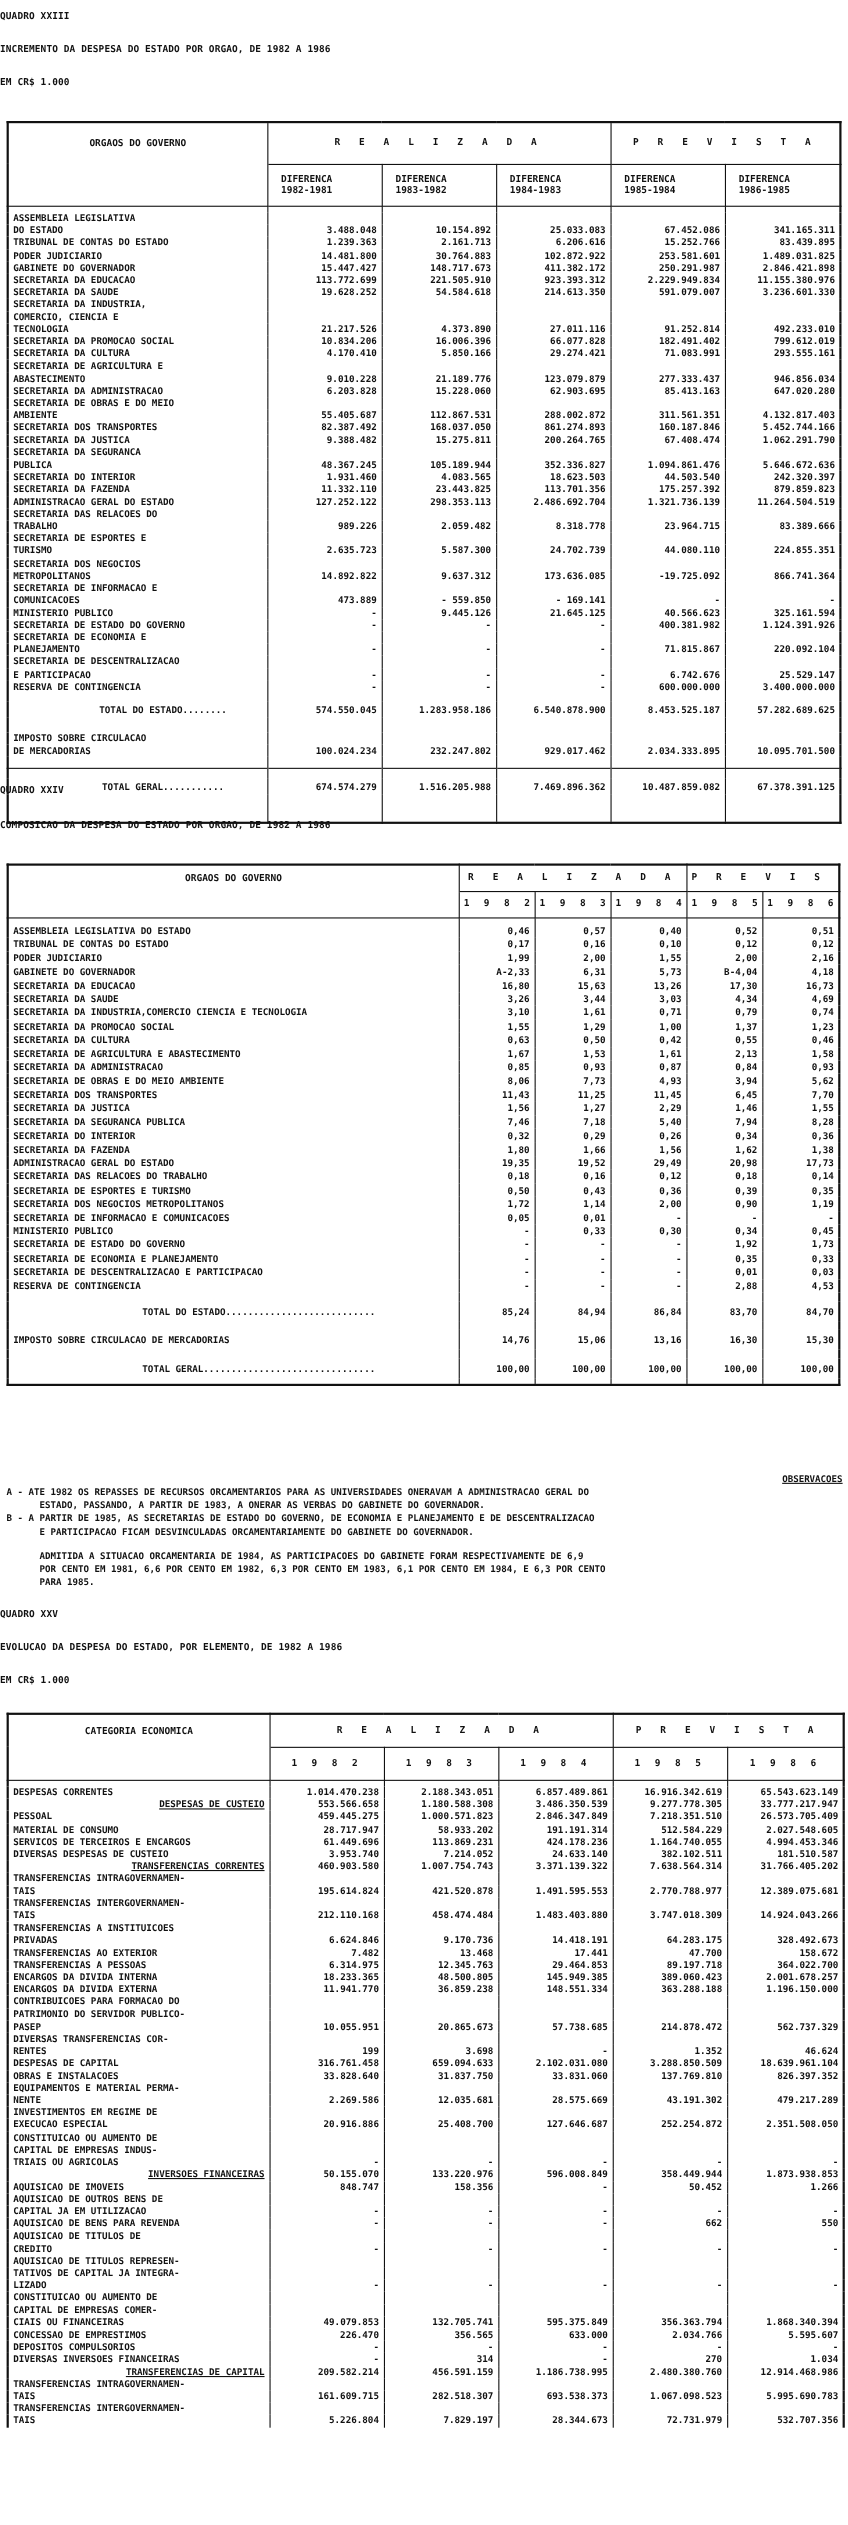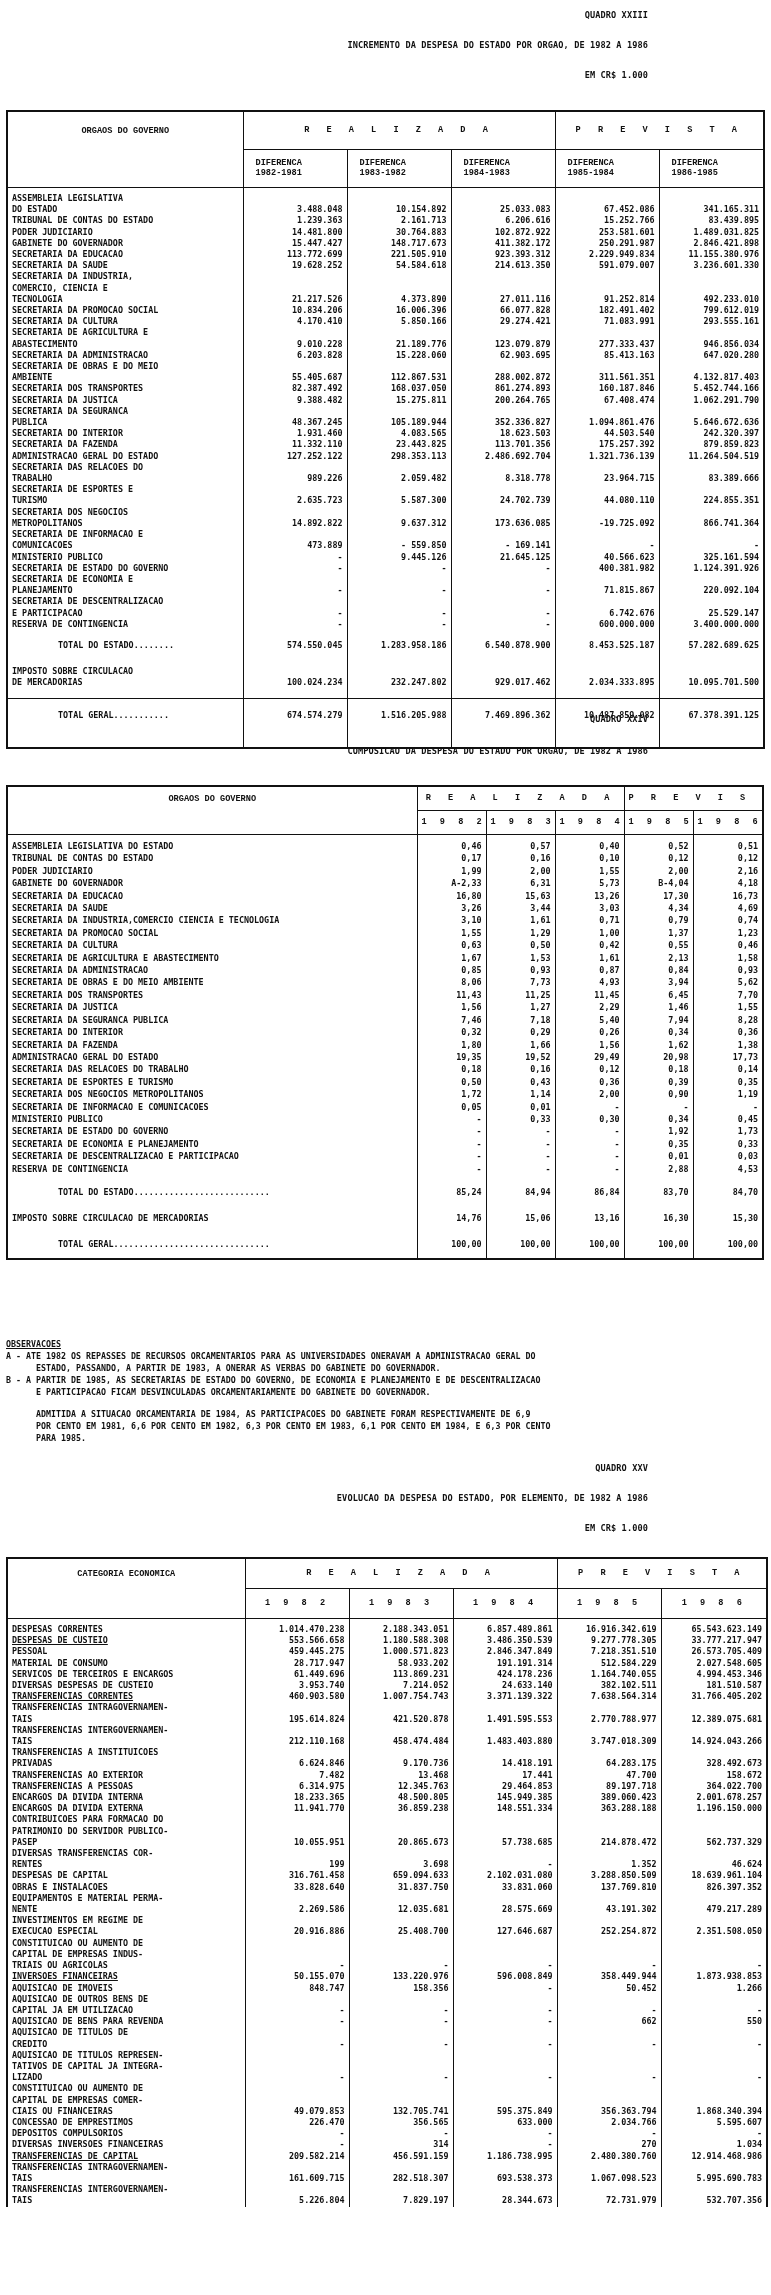--- a/index.html
+++ b/index.html
@@ -1,35 +1,35 @@
 <!DOCTYPE html>
 <html><head>
 <meta charset="utf-8">
 <style>
   html, body { margin: 0; padding: 0; background: #ffffff; }
   body {
     width: 771px; height: 2295px; overflow: hidden; position: relative;
     font-family: "DejaVu Sans Mono", "Liberation Mono", monospace;
     color: #111; font-weight: bold; font-size: 8.4px;
   }
-  .title { position: absolute; left: 0; width: 648px; text-align: right; font-size: 8.6px; letter-spacing: 0.1px; }
+  .title { position: absolute; left: 0; width: 648px; text-align: left; font-size: 8.6px; letter-spacing: 0.1px; }
   table { position: absolute; border-collapse: collapse; table-layout: fixed; }
   td, th { padding: 0 4px; font-weight: bold; white-space: nowrap; overflow: hidden; }
   .t1 { left: 6px; top: 110px; width: 757px; border: 2px solid #111; }
   .t2 { left: 6px; top: 785px; width: 758px; border: 2px solid #111; }
   .t3 { left: 6px; top: 1545px; width: 760px; border: 2px solid #111; border-bottom: none; }
-  .hdr th { border: 1px solid #111; text-align: center; font-size: 8.6px; font-family: Liberation Mono, monospace; }
+  .hdr th { border: 1px solid #111; text-align: center; font-size: 8.6px; }
   .spaced { letter-spacing: 6px; }
   .num { text-align: right; border-left: 1.5px solid #111; border-right: 1.5px solid #111; }
   .lbl { text-align: left; }
   .row td { height: 11.2px; line-height: 11.2px; }
   .t2 .row td { height: 12.4px; line-height: 12.4px; }
   .t3 .row td { height: 11.2px; line-height: 11.2px; }
-  .u { text-decoration: underline; }
-  .indent { padding-left: 50px; }
+  .u { text-decoration: underline; text-align: right; }
+  .indent { padding-left: 50px; text-align: center; }
   .notes { position: absolute; left: 6px; top: 1338px; width: 760px; font-size: 8.3px; line-height: 12px; }
   .notes p { margin: 0; }
   .notes .ind { padding-left: 30px; }
 </style>
 </head>
 <body>
 
 <div class="title" style="top:10px">QUADRO XXIII</div>
 <div class="title" style="top:40px">INCREMENTO DA DESPESA DO ESTADO POR ORGAO, DE 1982 A 1986</div>
 <div class="title" style="top:70px">EM CR$ 1.000</div>

